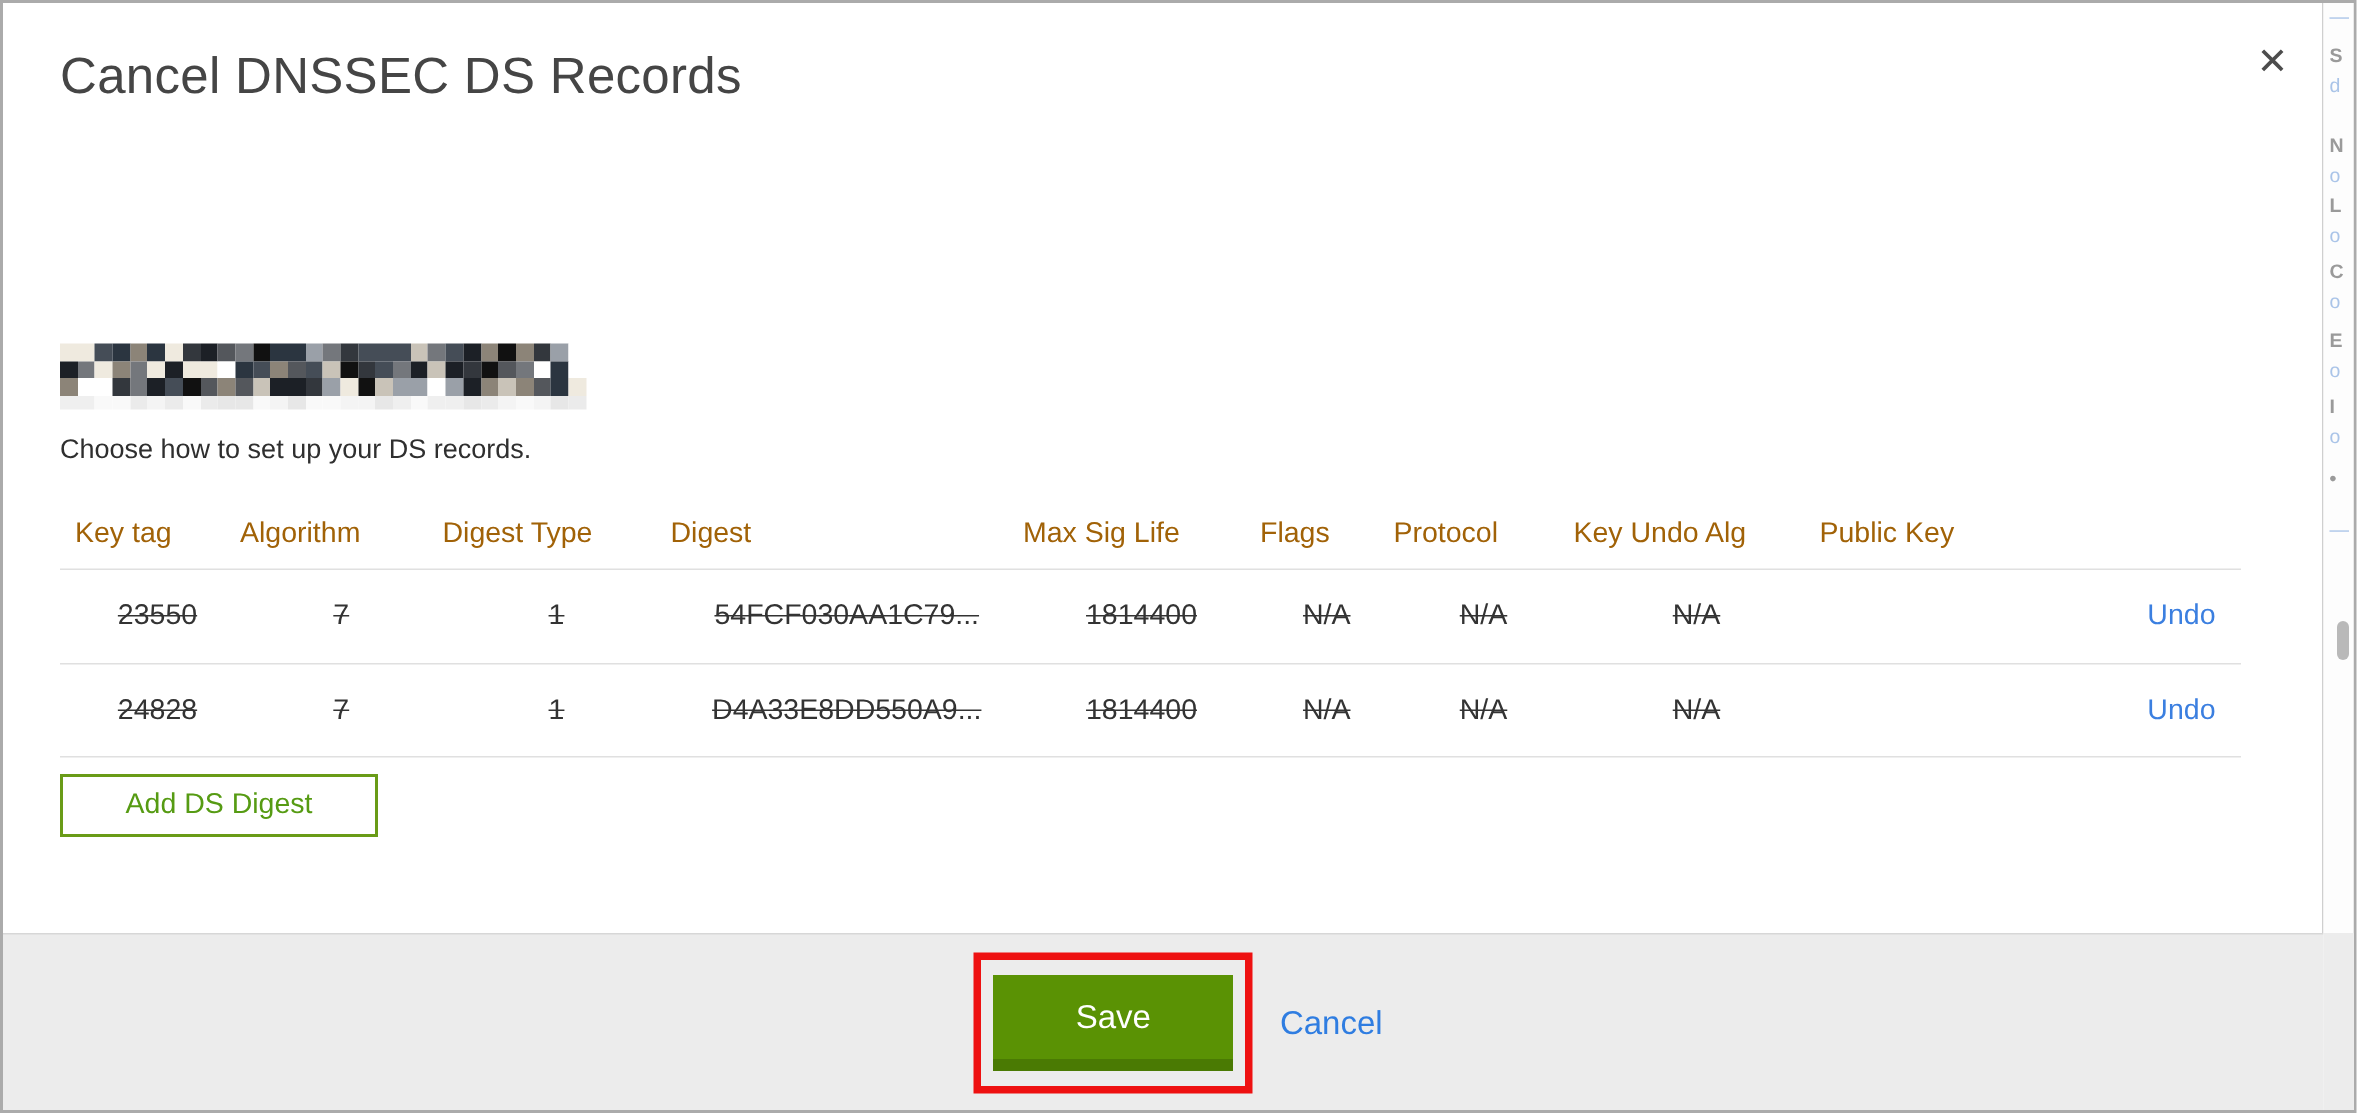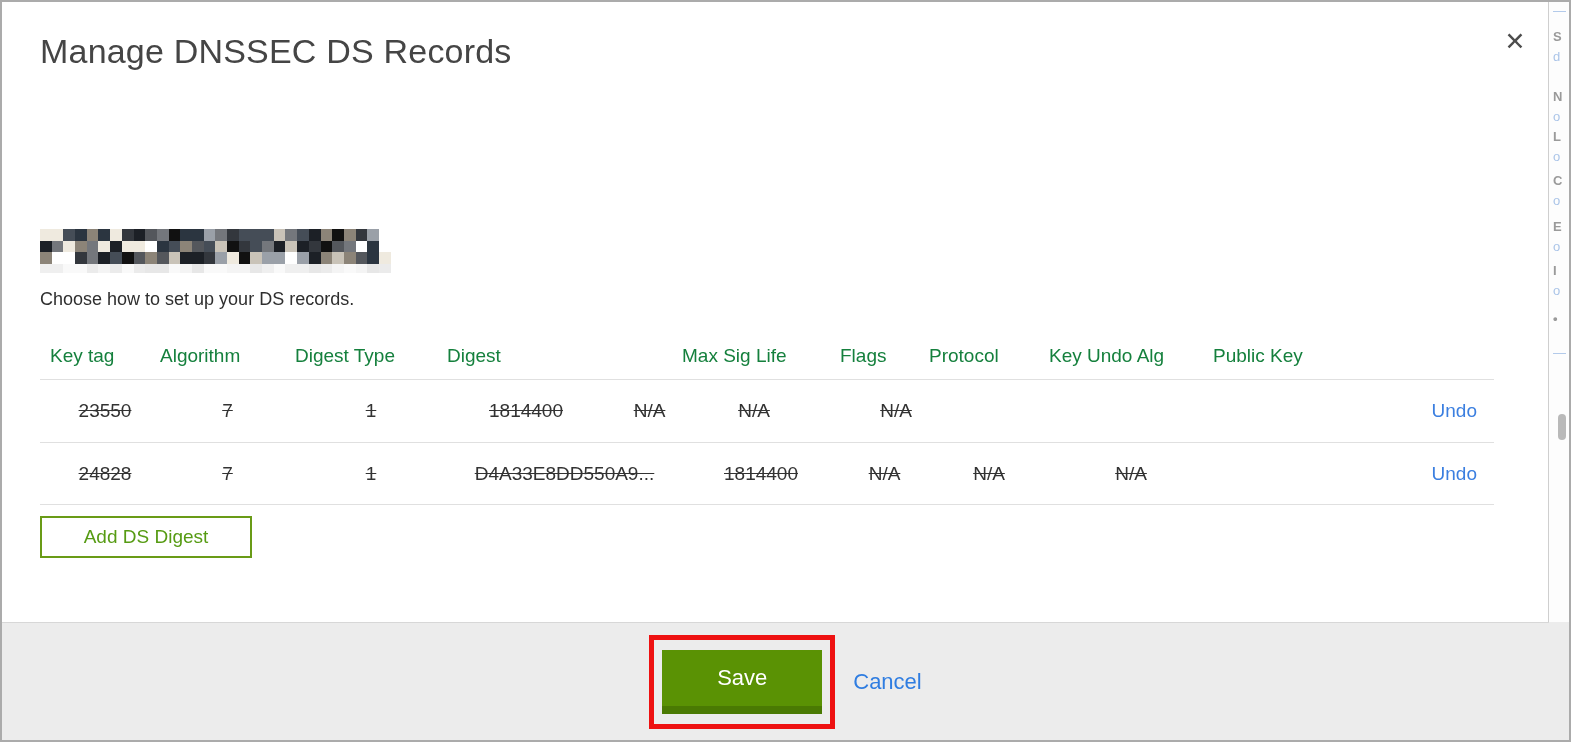--- a/index.html
+++ b/index.html
@@ -31,21 +31,21 @@
   .redacted{position:absolute;left:38px;top:227px;width:352px;height:44px;}
   .redacted .rrow{display:flex;}
   .redacted .cell{width:11.7px;height:11.5px;}
   .redacted .rrow.faint .cell{height:9px;}
 
   .instruction{position:absolute;left:38px;top:287px;font-size:18px;color:#2f2f2f;}
 
   
   .ds-table{position:absolute;left:38px;top:330px;width:1454px;}
   .trow{display:flex;align-items:center;font-size:19px;}
-  .thead{height:47px;color:#15803d;}
+  .thead{height:47px;color:#a16207;}
   .tbody-row{height:63px;border-top:1px solid #e0e0e0;}
   .tbody-row:first-of-type{background:#f6f6f6;}
   .tbody-row:last-of-type{border-bottom:1px solid #e0e0e0;}
   .c1{width:120px;padding-left:10px;}
   .c2{width:135px;}
   .c3{width:152px;}
   .c4{width:235px;}
   .c5{width:158px;}
   .c6{width:89px;}
   .c7{width:120px;}
@@ -69,21 +69,21 @@
             font-family:"Liberation Sans",sans-serif;cursor:pointer;}
   .cancel-link{margin-left:18px;font-size:22px;color:#2f7de1;cursor:pointer;text-decoration:none;}
 </style>
 </head>
 <body>
 
 <div class="page">
 
   <div class="modal">
 
-    <div class="title">Manage DNSSEC DS Records</div>
+    <div class="title">Cancel DNSSEC DS Records</div>
 
     <div class="close-btn">✕</div>
 
     <div class="redacted">
         <div class="rrow">
           <div class="cell" style="background: rgb(239, 234, 223);"></div>
           <div class="cell" style="background: rgb(239, 234, 223);"></div>
           <div class="cell" style="background: rgb(69, 77, 87);"></div>
           <div class="cell" style="background: rgb(43, 53, 64);"></div>
           <div class="cell" style="background: rgb(140, 132, 120);"></div>
@@ -224,20 +224,21 @@
         <div class="c7">Protocol</div>
         <div class="c8">Key Undo Alg</div>
         <div class="c9">Public Key</div>
         <div class="c-act"></div>
       </div>
 
       <div class="trow tbody-row struck">
         <div class="c1 val">23550</div>
         <div class="c2 val">7</div>
         <div class="c3 val">1</div>
+        <div class="c4 val">54FCF030AA1C79...</div>
         <div class="c5 val">1814400</div>
         <div class="c6 val">N/A</div>
         <div class="c7 val">N/A</div>
         <div class="c8 val">N/A</div>
         <div class="c9 val"></div>
         <div class="c-act"><a class="undo-link">Undo</a></div>
       </div>
 
       <div class="trow tbody-row struck">
         <div class="c1 val">24828</div>

